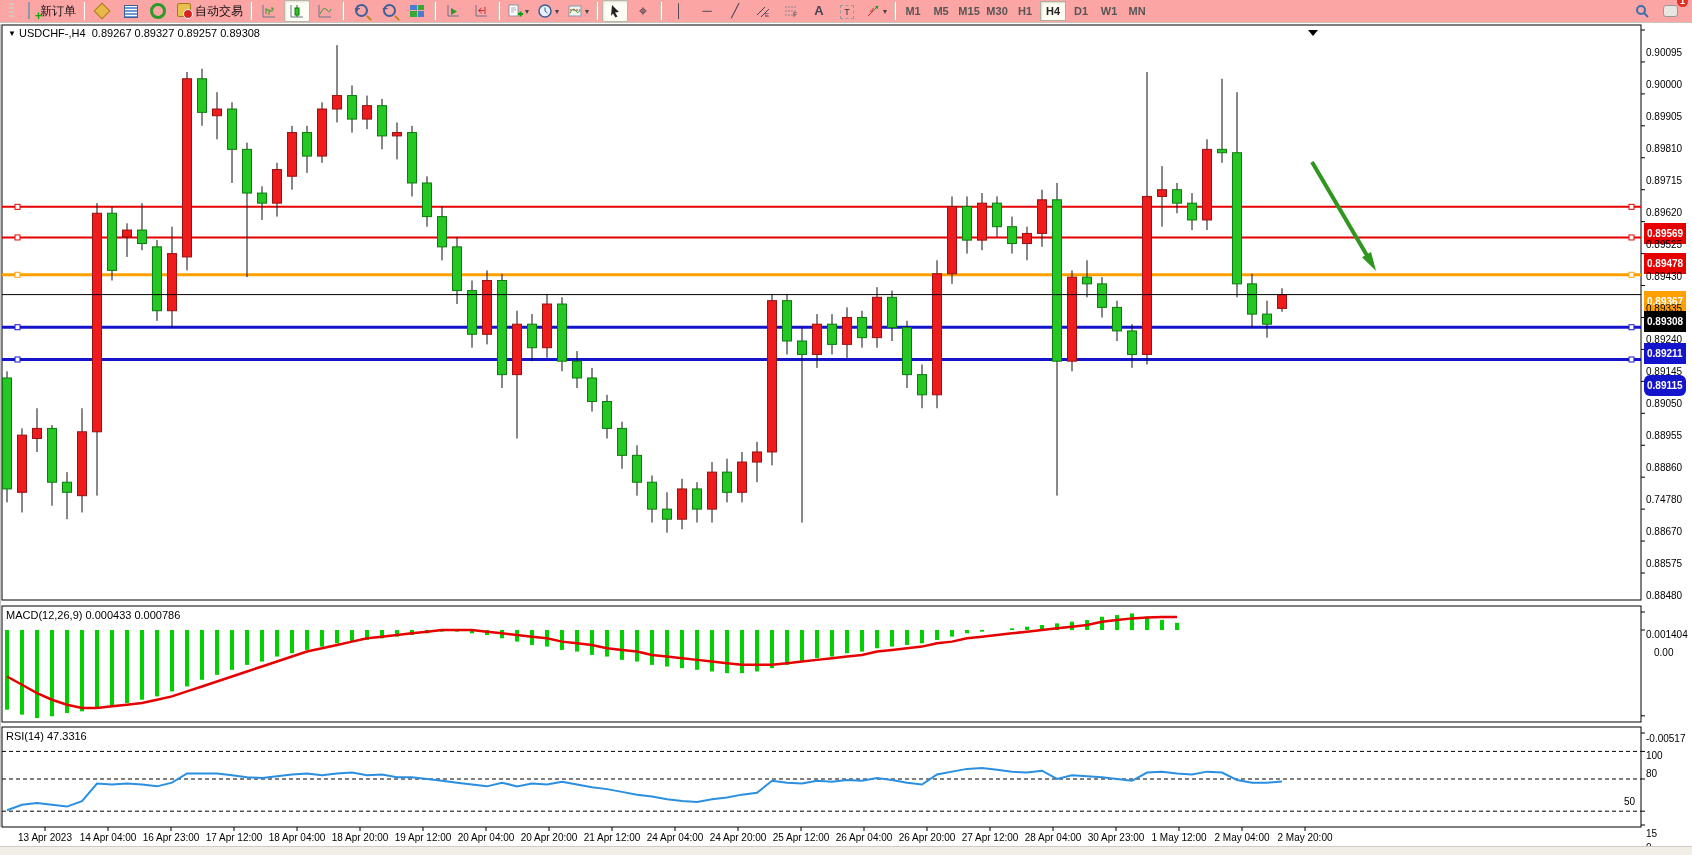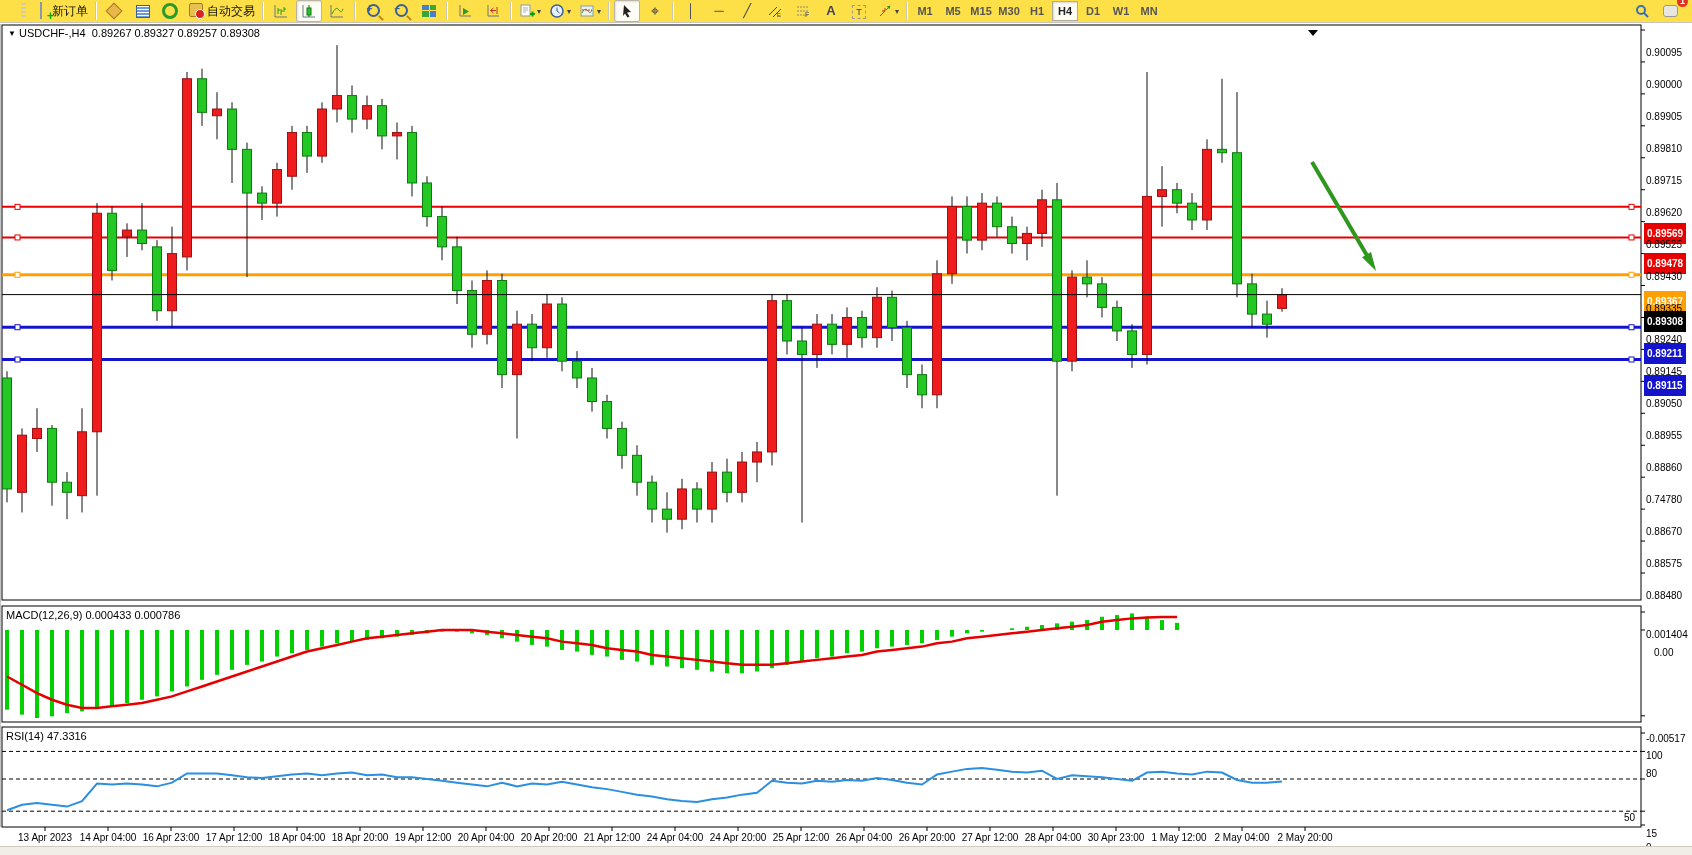--- a/index.html
+++ b/index.html
@@ -1,20 +1,20 @@
 <!DOCTYPE html>
 <html><head>
 <meta charset="utf-8">
 <style>
   html,body{margin:0;padding:0;background:#ffffff;font-family:"Liberation Sans",sans-serif;}
   #app{position:relative;width:1692px;height:855px;overflow:hidden;background:#fff;}
 
   
-  #toolbar{position:absolute;left:0;top:0;width:1692px;height:23px;background:#fde047;
-           border-bottom:1px solid #c9c5ba;display:flex;align-items:center;padding-left:18px;box-sizing:border-box;}
+  #toolbar{position:absolute;left:0;top:0;width:1692px;height:23px;background:#fca5a5;
+           border-bottom:1px solid #c9c5ba;display:flex;align-items:center;padding-left:6px;box-sizing:border-box;}
   .tgrip{width:5px;height:16px;margin:0 3px;background:repeating-linear-gradient(180deg,#cfcabe 0 2px,transparent 2px 4px);flex:none;}
   .tsep{width:1px;height:18px;background:#cac5b8;border-right:1px solid #fff;margin:0 3px;flex:none;}
   .tbtn{height:20px;min-width:20px;display:flex;align-items:center;justify-content:center;
         padding:0 2px;margin:0 1px;border:1px solid transparent;border-radius:2px;cursor:default;flex:none;}
   .tbtn.pressed{background:#fdfcf5;border:1px solid #b9b4a5;box-shadow:inset 1px 1px 2px rgba(0,0,0,.12);}
   .tbtn .tlabel{font-size:12px;color:#111;margin-left:3px;white-space:nowrap;}
   .tbtn .caret{font-size:8px;color:#444;margin-left:2px;}
   .tf-btn{height:18px;min-width:24px;display:flex;align-items:center;justify-content:center;
           font-size:11px;font-weight:bold;color:#555;margin:0 1px;border:1px solid transparent;flex:none;}
   .tf-btn.active{background:#fdfdf3;border:1px solid #b0ac9e;box-shadow:inset 1px 1px 2px rgba(0,0,0,.15);color:#222;}
@@ -591,21 +591,21 @@
   <div id="rsi-title" class="overlay-label">
     <span>RSI(14)</span>
     <span>47.3316</span>
   </div>
 
   <div id="labels-layer">
         <div class="price-tag" style="top: 206.853px; background: rgb(230, 0, 0);">0.89569</div>
         <div class="price-tag" style="top: 237.45px; background: rgb(230, 0, 0);">0.89478</div>
         <div class="price-tag" style="top: 274.77px; background: rgb(255, 160, 0);">0.89367</div>
         <div class="price-tag" style="top: 327.221px; background: rgb(20, 20, 204);">0.89211</div>
-        <div class="price-tag" style="top: 359.498px; background: rgb(20, 20, 204);">0.89115</div>
+        <div class="price-tag" style="top: 359.498px; background: rgb(20, 20, 204); border-radius: 6px;">0.89115</div>
         <div class="price-tag" style="top: 294.607px; background: rgb(0, 0, 0);">0.89308</div>
         <div class="axis-label" style="top: 30px; left: 1646px;">0.90095</div>
         <div class="axis-label" style="top: 61.9412px; left: 1646px;">0.90000</div>
         <div class="axis-label" style="top: 93.8824px; left: 1646px;">0.89905</div>
         <div class="axis-label" style="top: 125.824px; left: 1646px;">0.89810</div>
         <div class="axis-label" style="top: 157.765px; left: 1646px;">0.89715</div>
         <div class="axis-label" style="top: 189.706px; left: 1646px;">0.89620</div>
         <div class="axis-label" style="top: 221.647px; left: 1646px;">0.89525</div>
         <div class="axis-label" style="top: 253.588px; left: 1646px;">0.89430</div>
         <div class="axis-label" style="top: 285.529px; left: 1646px;">0.89335</div>
@@ -616,21 +616,21 @@
         <div class="axis-label" style="top: 445.235px; left: 1646px;">0.88860</div>
         <div class="axis-label" style="top: 477.176px; left: 1646px;">0.74780</div>
         <div class="axis-label" style="top: 509.118px; left: 1646px;">0.88670</div>
         <div class="axis-label" style="top: 541.059px; left: 1646px;">0.88575</div>
         <div class="axis-label" style="top: 573px; left: 1646px;">0.88480</div>
         <div class="axis-label" style="top: 612px; left: 1646px;">0.001404</div>
         <div class="axis-label" style="top: 630px; left: 1646px; margin-left: 8px;">0.00</div>
         <div class="axis-label" style="top: 715.822px; left: 1646px;">-0.00517</div>
         <div class="axis-label" style="top: 733px; left: 1646px;">100</div>
         <div class="axis-label" style="top: 751.4px; left: 1646px;">80</div>
-        <div class="axis-label" style="top: 779px; left: 1624px; margin-top: 16px;">50</div>
+        <div class="axis-label" style="top: 779px; left: 1624px;">50</div>
         <div class="axis-label" style="top: 811.2px; left: 1646px;">15</div>
         <div class="axis-label" style="top: 825px; left: 1646px;">0</div>
         <div class="date-label" style="top: 809px; left: 45px;">13 Apr 2023</div>
         <div class="date-label" style="top: 809px; left: 108px;">14 Apr 04:00</div>
         <div class="date-label" style="top: 809px; left: 171px;">16 Apr 23:00</div>
         <div class="date-label" style="top: 809px; left: 234px;">17 Apr 12:00</div>
         <div class="date-label" style="top: 809px; left: 297px;">18 Apr 04:00</div>
         <div class="date-label" style="top: 809px; left: 360px;">18 Apr 20:00</div>
         <div class="date-label" style="top: 809px; left: 423px;">19 Apr 12:00</div>
         <div class="date-label" style="top: 809px; left: 486px;">20 Apr 04:00</div>

